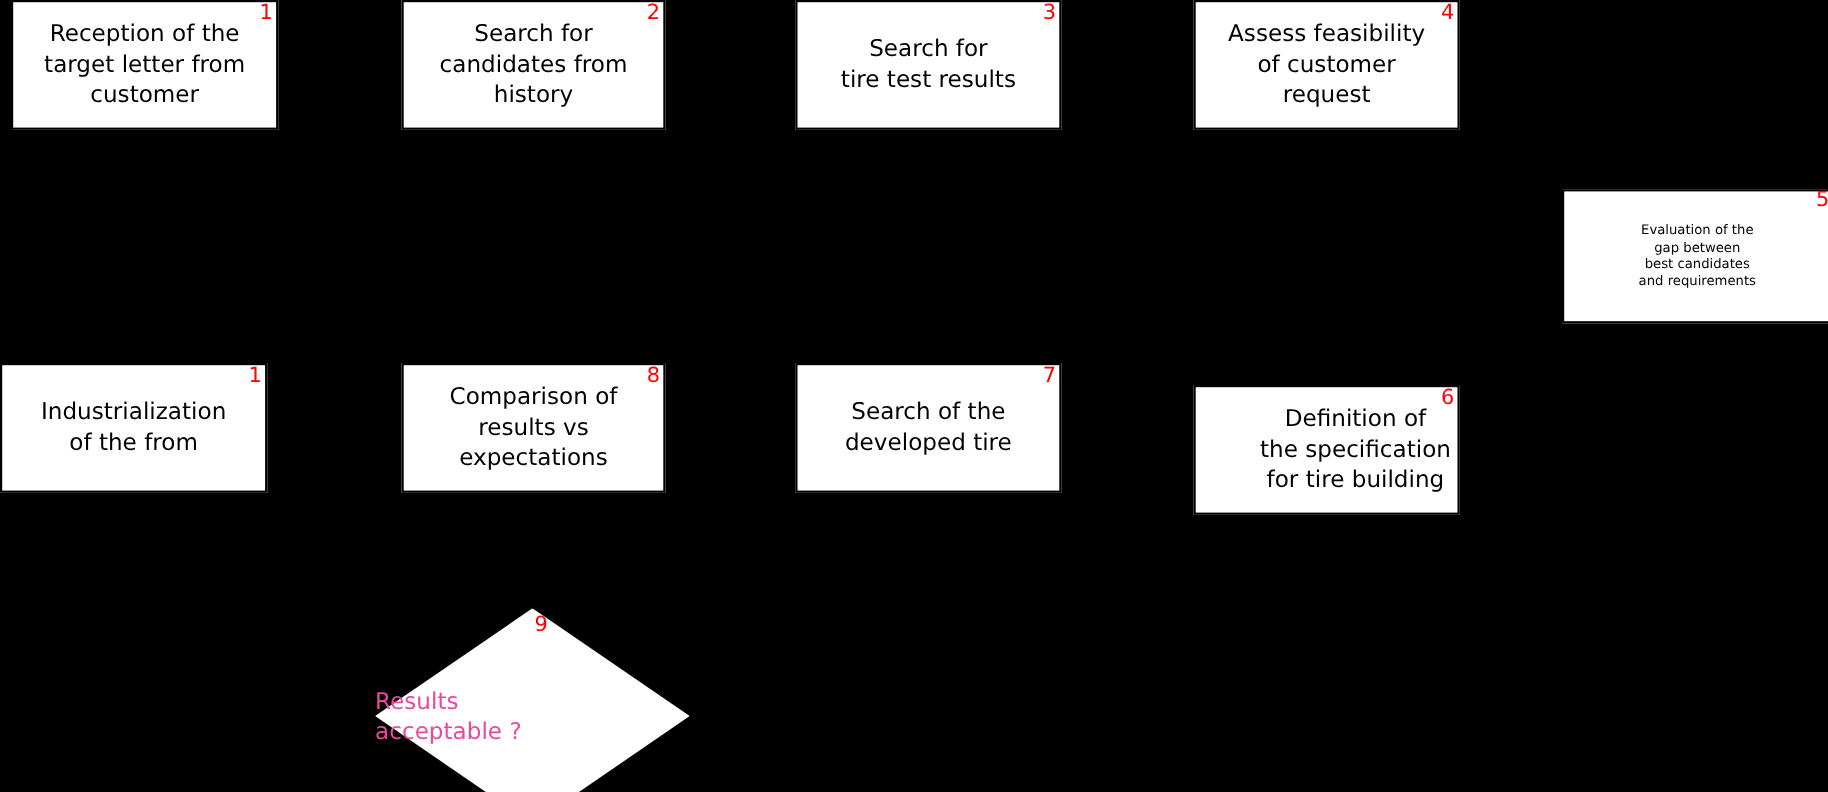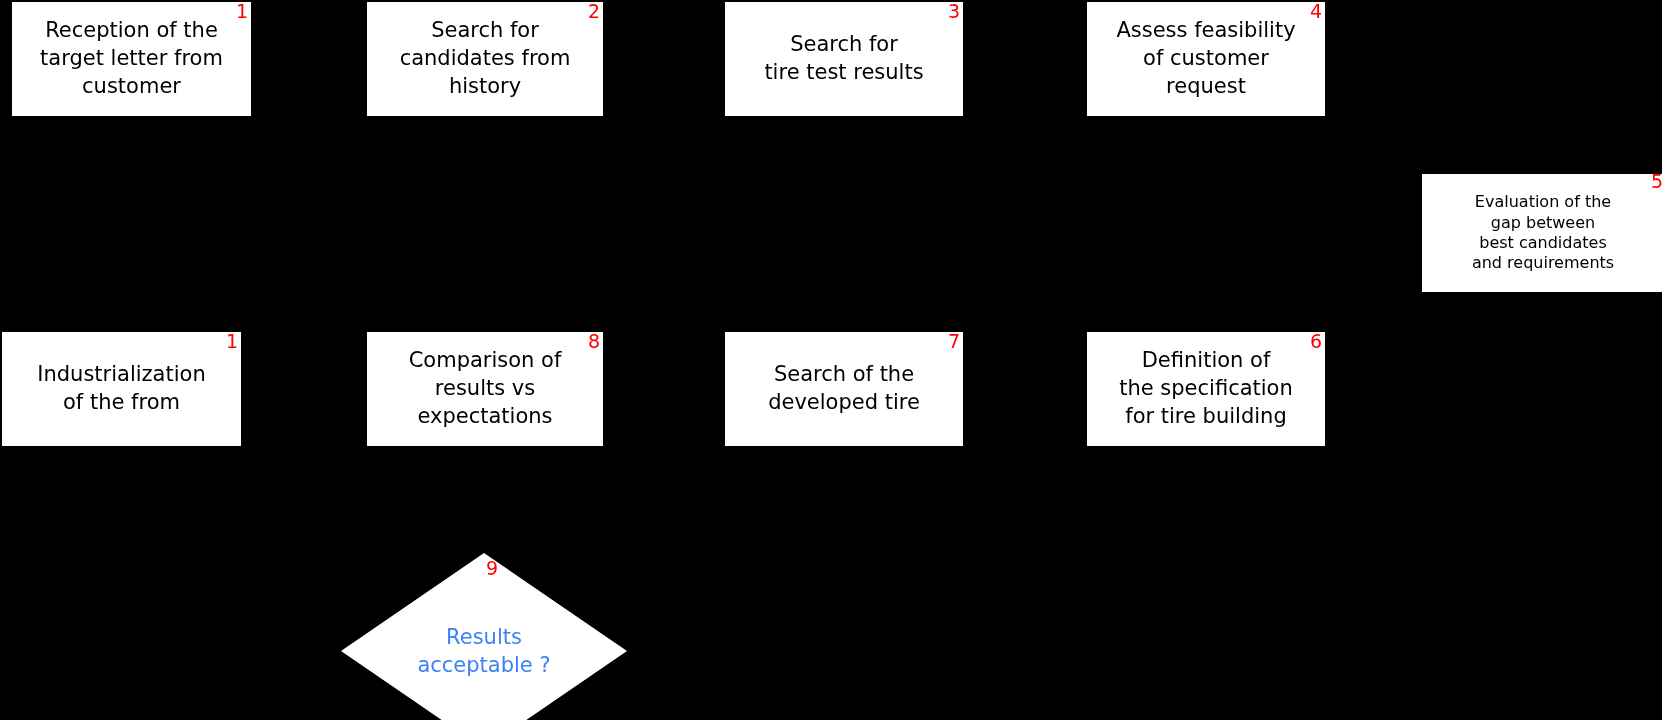--- a/index.html
+++ b/index.html
@@ -41,21 +41,21 @@
     top: 0px;
     right: 3px;
     color: #ff0000;
     font-size: 19px;
     line-height: 1;
     font-family: "DejaVu Sans", sans-serif;
   }
 
   
   .node.tight .node-label {
-    font-size: 16px;
+    font-size: 12px;
     line-height: 1.28;
     padding: 0 2px;
   }
   .node.tight .node-num {
     top: -2px;
     right: 1px;
   }
 
   
   .decision {
@@ -66,22 +66,21 @@
     inset: 0;
     background: #ffffff;
     clip-path: polygon(50% 0%, 100% 50%, 50% 100%, 0% 50%);
   }
   .decision .decision-label {
     position: absolute;
     left: 0;
     right: 0;
     top: 50%;
     transform: translateY(-48%);
-    text-align: center;
-    color: #3b82f6;
+    color: #ec4899;
     font-size: 21px;
     line-height: 1.33;
     white-space: pre-line;
     font-family: "DejaVu Sans", sans-serif;
   }
   .decision .node-num {
     position: absolute;
     top: 6px;
     left: 50%;
     transform: translateX(2px);
@@ -143,21 +142,21 @@
 expectations</span>
     <span class="node-num">8</span>
   </div>
 
   <div class="node" style="left:723px; top:330px; width:242px; height:118px;">
     <span class="node-label">Search of the
 developed tire</span>
     <span class="node-num">7</span>
   </div>
 
-  <div class="node" style="left:1085px; top:330px; width:242px; height:118px;">
+  <div class="node" style="left:1085px; top:350px; width:242px; height:118px;justify-content:flex-end;">
     <span class="node-label">Definition of
 the specification
 for tire building</span>
     <span class="node-num">6</span>
   </div>
 
   <div class="decision" style="left:341px; top:553px; width:286px; height:196px;">
     <div class="diamond-shape"></div>
     <span class="decision-label">Results
 acceptable ?</span>

